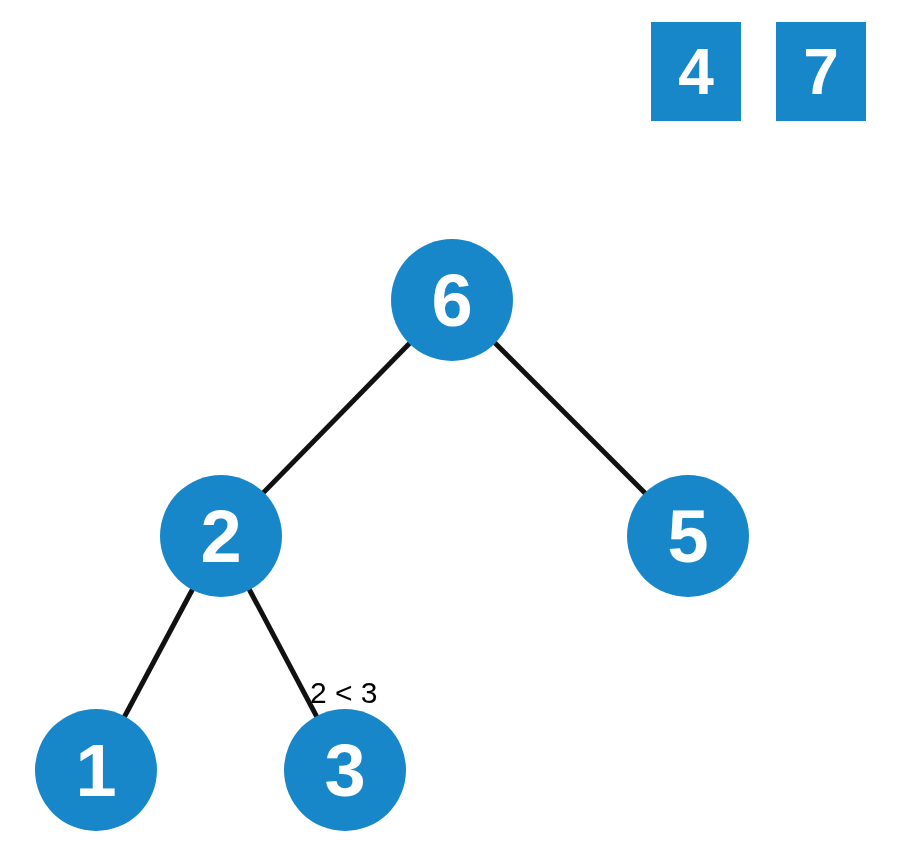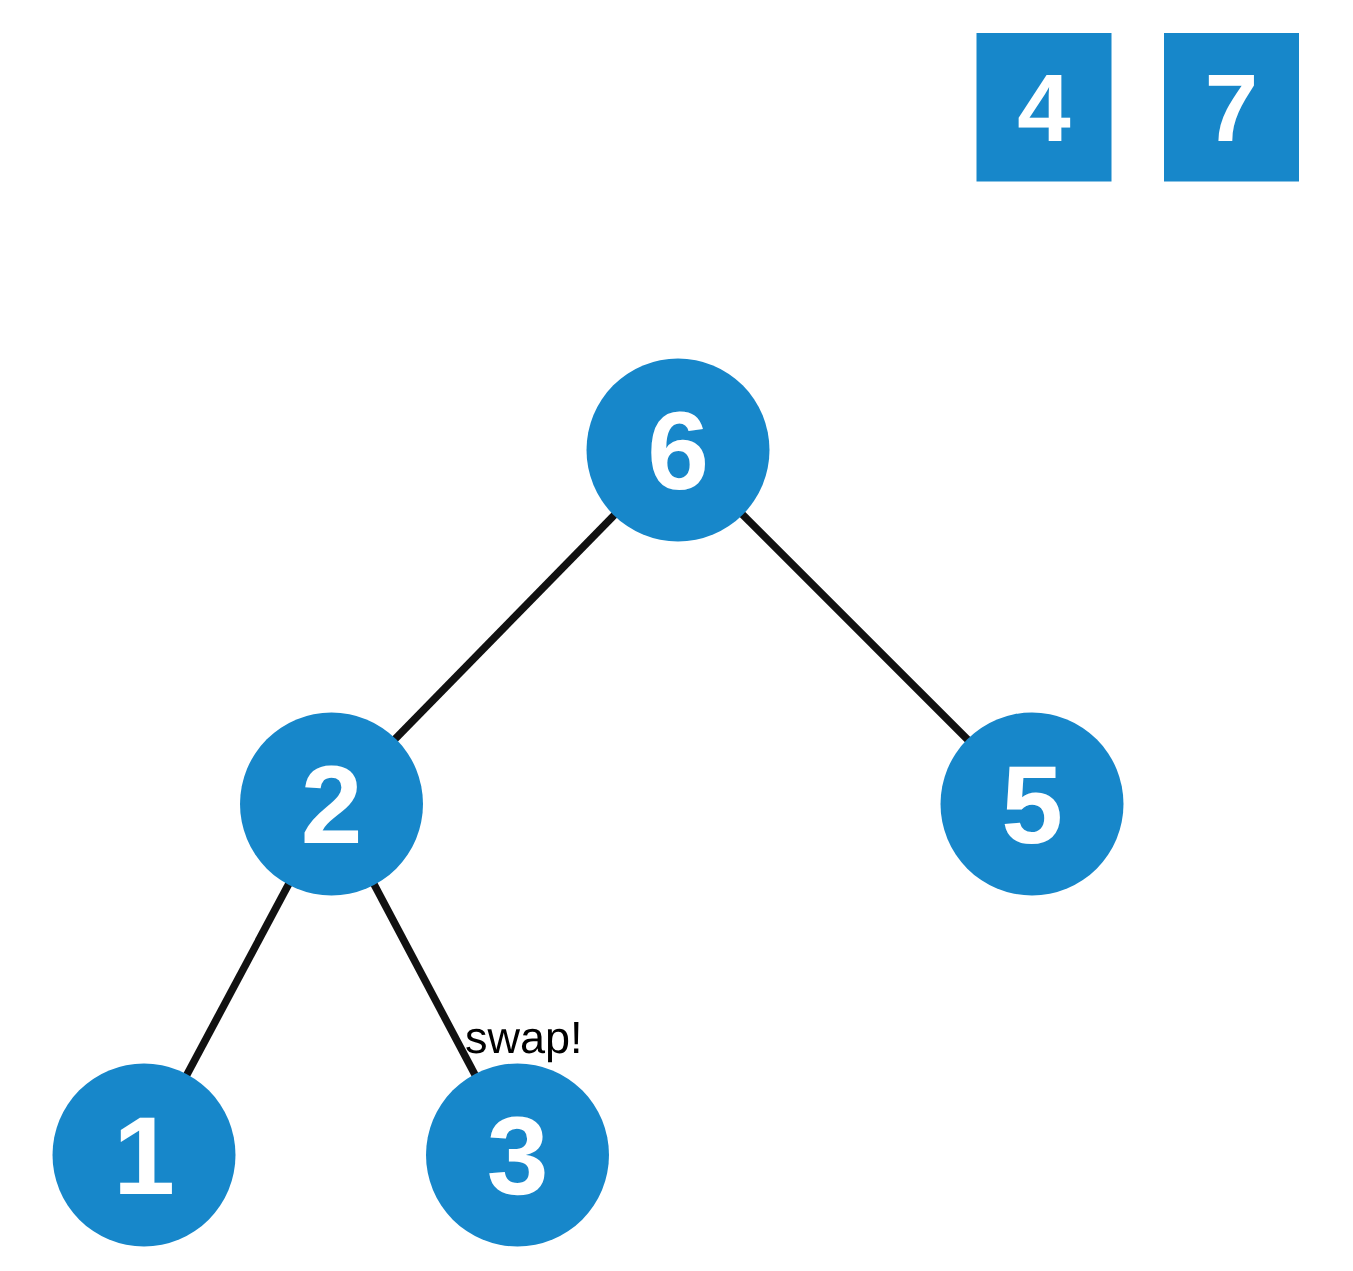--- a/index.html
+++ b/index.html
@@ -89,16 +89,16 @@
         <circle cx="688" cy="536" r="61"></circle>
         <text x="688" y="562">5</text>
         <circle cx="96" cy="770" r="61"></circle>
         <text x="96" y="796">1</text>
         <circle cx="345" cy="770" r="61"></circle>
         <text x="345" y="796">3</text>
       </g>
   </svg>
 
   <div class="annotation">
-    <div>swap!</div>
+    <div>2 &lt; 3</div>
   </div>
 
 </div>
 
 </body></html>

